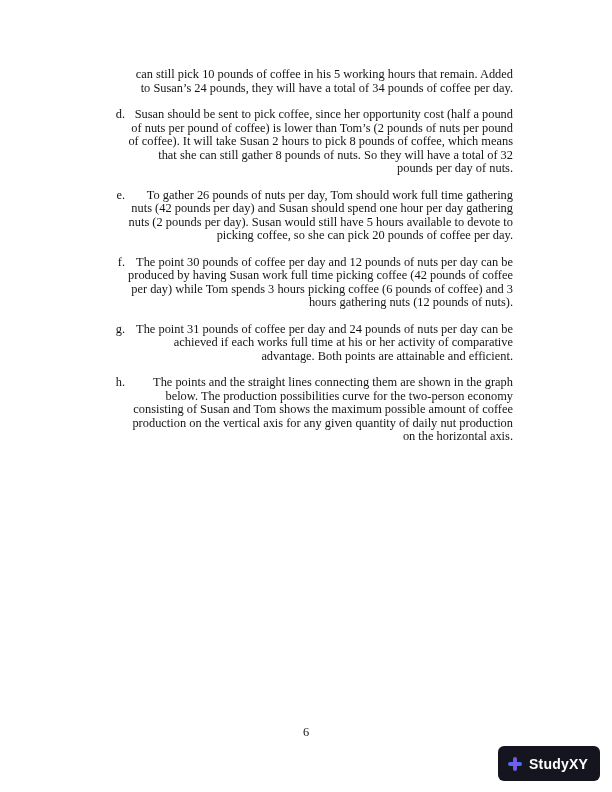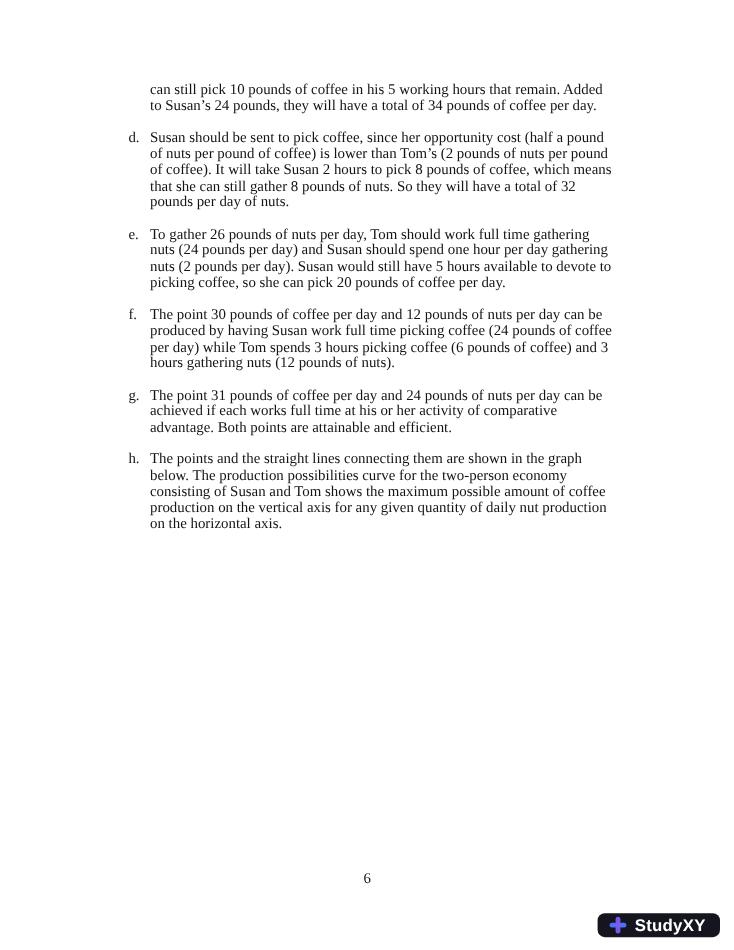--- a/index.html
+++ b/index.html
@@ -17,20 +17,21 @@
     font-family: "Liberation Serif", "DejaVu Serif", serif;
     color: #141414;
   }
   .content {
     position: absolute;
     left: 107px;
     top: 68px;
     width: 406px;
     font-size: 12.4px;
     line-height: 13.5px;
+    text-align: right;
   }
   .intro {
     margin: 0 0 13px 18px;
   }
   .list-item {
     display: flex;
     margin: 0 0 13px 0;
   }
   .list-item .marker {
     flex: 0 0 18px;
@@ -45,21 +46,21 @@
     bottom: 52px;
     width: 100%;
     text-align: center;
     font-size: 12.4px;
     color: #141414;
   }
   .brand-badge {
     position: absolute;
     right: 12px;
     bottom: 11px;
-    height: 20px;
+    height: 35px;
     padding: 0 12px 0 10px;
     background: #15151f;
     border-radius: 6px;
     display: flex;
     align-items: center;
     gap: 7px;
   }
   .brand-badge .plus-icon {
     position: relative;
     width: 14px;
@@ -102,26 +103,26 @@
 
     <p class="intro">can still pick 10 pounds of coffee in his 5 working hours that remain. Added to Susan’s 24 pounds, they will have a total of 34 pounds of coffee per day.</p>
 
     <div class="list-item">
       <span class="marker">d.</span>
       <span class="text">Susan should be sent to pick coffee, since her opportunity cost (half a pound of nuts per pound of coffee) is lower than Tom’s (2 pounds of nuts per pound of coffee).  It will take Susan 2 hours to pick 8 pounds of coffee, which means that she can still gather 8 pounds of nuts. So they will have a total of 32 pounds per day of nuts.</span>
     </div>
 
     <div class="list-item">
       <span class="marker">e.</span>
-      <span class="text">To gather 26 pounds of nuts per day, Tom should work full time gathering nuts (24 pounds per day) and Susan should spend one hour per day gathering nuts (2 pounds per day).  Susan would still have 5 hours available to devote to picking coffee, so she can pick 20 pounds of coffee per day.</span>
+      <span class="text">To gather 26 pounds of nuts per day, Tom should work full time gathering nuts (42 pounds per day) and Susan should spend one hour per day gathering nuts (2 pounds per day).  Susan would still have 5 hours available to devote to picking coffee, so she can pick 20 pounds of coffee per day.</span>
     </div>
 
     <div class="list-item">
       <span class="marker">f.</span>
-      <span class="text">The point 30 pounds of coffee per day and 12 pounds of nuts per day can be produced by having Susan work full time picking coffee (24 pounds of coffee per day) while Tom spends 3 hours picking coffee (6 pounds of coffee) and 3 hours gathering nuts (12 pounds of nuts).</span>
+      <span class="text">The point 30 pounds of coffee per day and 12 pounds of nuts per day can be produced by having Susan work full time picking coffee (42 pounds of coffee per day) while Tom spends 3 hours picking coffee (6 pounds of coffee) and 3 hours gathering nuts (12 pounds of nuts).</span>
     </div>
 
     <div class="list-item">
       <span class="marker">g.</span>
       <span class="text">The point 31 pounds of coffee per day and 24 pounds of nuts per day can be achieved if each works full time at his or her activity of comparative advantage. Both points are attainable and efficient.</span>
     </div>
 
     <div class="list-item">
       <span class="marker">h.</span>
       <span class="text">The points and the straight lines connecting them are shown in the graph below. The production possibilities curve for the two-person economy consisting of Susan and Tom shows the maximum possible amount of coffee production on the vertical axis for any given quantity of daily nut production on the horizontal axis.</span>

